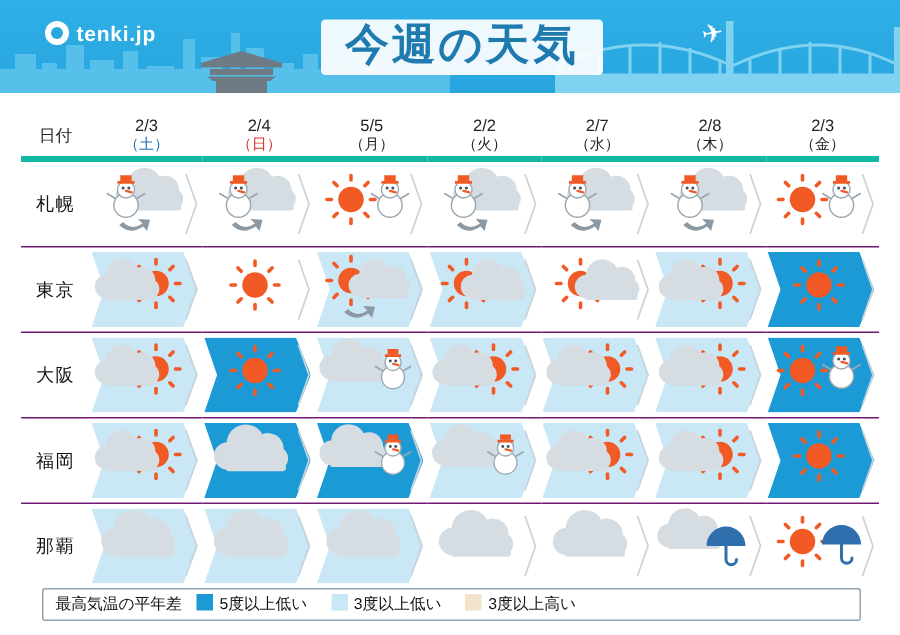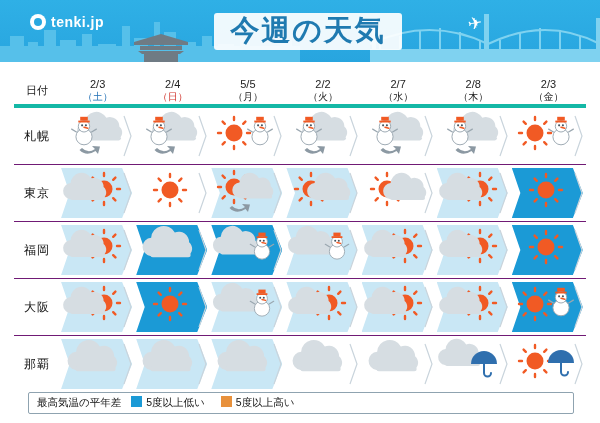--- a/index.html
+++ b/index.html
@@ -591,21 +591,21 @@
                 </div>
                 <div class="sep"><svg viewBox="0 0 10 44" width="10" height="44">
                     <path d="M1 2 L8 22 L1 42" stroke="#c9d4dc" stroke-width="1.2" fill="none"></path>
                   </svg></div>
               </div>
             </td>
       </tr>
 
       <tr class="city-row">
         <td>
-          <div class="city">福岡</div>
+          <div class="city">大阪</div>
         </td>
         <td>
               <div class="cell">
                 <div class="tile c-lblue"></div>
                 <div class="ico">
                   <svg viewBox="0 0 71 50" width="71" height="50">
                     <g transform="translate(44,24)">
                       <circle cx="0" cy="0" r="8.5" fill="#f15a24"></circle>
                       <g stroke="#f15a24" stroke-width="2.4" stroke-linecap="round">
                         <path d="M0 -13 L0 -16"></path>
@@ -627,34 +627,43 @@
                 <div class="sep"><svg viewBox="0 0 10 44" width="10" height="44">
                     <path d="M1 2 L8 22 L1 42" stroke="#c9d4dc" stroke-width="1.2" fill="none"></path>
                   </svg></div>
               </div>
             </td>
         <td>
               <div class="cell">
                 <div class="tile c-blue"></div>
                 <div class="ico">
                   <svg viewBox="0 0 71 50" width="71" height="50">
-                    <g transform="translate(35,26) scale(1.15)">
-                      <path fill="#d6dde2" d="M-17 7 a8 8 0 0 1 0.6 -15.9 a11 11 0 0 1 20.6 -4.6 a9 9 0 0 1 12.4 8.6 a7 7 0 0 1 -1.6 11.9 Z"></path>
-                      <rect x="-17" y="4" width="35" height="4" rx="2" fill="#d6dde2"></rect>
-                    </g>
-                  </svg>
-                </div>
-                <div class="sep"><svg viewBox="0 0 10 44" width="10" height="44">
-                    <path d="M1 2 L8 22 L1 42" stroke="#c9d4dc" stroke-width="1.2" fill="none"></path>
-                  </svg></div>
-              </div>
-            </td>
-        <td>
-              <div class="cell">
-                <div class="tile c-blue"></div>
+                    <g transform="translate(35,25)">
+                      <circle cx="0" cy="0" r="8.5" fill="#f15a24"></circle>
+                      <g stroke="#f15a24" stroke-width="2.4" stroke-linecap="round">
+                        <path d="M0 -13 L0 -16"></path>
+                        <path d="M0 13 L0 16"></path>
+                        <path d="M-13 0 L-16 0"></path>
+                        <path d="M13 0 L16 0"></path>
+                        <path d="M-9.2 -9.2 L-11.4 -11.4"></path>
+                        <path d="M9.2 -9.2 L11.4 -11.4"></path>
+                        <path d="M-9.2 9.2 L-11.4 11.4"></path>
+                        <path d="M9.2 9.2 L11.4 11.4"></path>
+                      </g>
+                    </g>
+                  </svg>
+                </div>
+                <div class="sep"><svg viewBox="0 0 10 44" width="10" height="44">
+                    <path d="M1 2 L8 22 L1 42" stroke="#c9d4dc" stroke-width="1.2" fill="none"></path>
+                  </svg></div>
+              </div>
+            </td>
+        <td>
+              <div class="cell">
+                <div class="tile c-lblue"></div>
                 <div class="ico">
                   <svg viewBox="0 0 71 50" width="71" height="50">
                     <g transform="translate(28,24) scale(1.05)">
                       <path fill="#d6dde2" d="M-17 7 a8 8 0 0 1 0.6 -15.9 a11 11 0 0 1 20.6 -4.6 a9 9 0 0 1 12.4 8.6 a7 7 0 0 1 -1.6 11.9 Z"></path>
                       <rect x="-17" y="4" width="35" height="4" rx="2" fill="#d6dde2"></rect>
                     </g>
                     <g transform="translate(52,25) scale(0.9)">
                       <circle cx="0" cy="5" r="8.5" fill="#ffffff" stroke="#9aa7b0" stroke-width="1"></circle>
                       <circle cx="0" cy="-6" r="6" fill="#ffffff" stroke="#9aa7b0" stroke-width="1"></circle>
                       <path d="M-6 -10 L6 -10 L6 -12 L-6 -12 Z" fill="#f15a24"></path>
@@ -670,20 +679,194 @@
                 <div class="sep"><svg viewBox="0 0 10 44" width="10" height="44">
                     <path d="M1 2 L8 22 L1 42" stroke="#c9d4dc" stroke-width="1.2" fill="none"></path>
                   </svg></div>
               </div>
             </td>
         <td>
               <div class="cell">
                 <div class="tile c-lblue"></div>
                 <div class="ico">
                   <svg viewBox="0 0 71 50" width="71" height="50">
+                    <g transform="translate(44,24)">
+                      <circle cx="0" cy="0" r="8.5" fill="#f15a24"></circle>
+                      <g stroke="#f15a24" stroke-width="2.4" stroke-linecap="round">
+                        <path d="M0 -13 L0 -16"></path>
+                        <path d="M0 13 L0 16"></path>
+                        <path d="M-13 0 L-16 0"></path>
+                        <path d="M13 0 L16 0"></path>
+                        <path d="M-9.2 -9.2 L-11.4 -11.4"></path>
+                        <path d="M9.2 -9.2 L11.4 -11.4"></path>
+                        <path d="M-9.2 9.2 L-11.4 11.4"></path>
+                        <path d="M9.2 9.2 L11.4 11.4"></path>
+                      </g>
+                    </g>
+                    <g transform="translate(27,27) scale(1)">
+                      <path fill="#d6dde2" d="M-17 7 a8 8 0 0 1 0.6 -15.9 a11 11 0 0 1 20.6 -4.6 a9 9 0 0 1 12.4 8.6 a7 7 0 0 1 -1.6 11.9 Z"></path>
+                      <rect x="-17" y="4" width="35" height="4" rx="2" fill="#d6dde2"></rect>
+                    </g>
+                  </svg>
+                </div>
+                <div class="sep"><svg viewBox="0 0 10 44" width="10" height="44">
+                    <path d="M1 2 L8 22 L1 42" stroke="#c9d4dc" stroke-width="1.2" fill="none"></path>
+                  </svg></div>
+              </div>
+            </td>
+        <td>
+              <div class="cell">
+                <div class="tile c-lblue"></div>
+                <div class="ico">
+                  <svg viewBox="0 0 71 50" width="71" height="50">
+                    <g transform="translate(44,24)">
+                      <circle cx="0" cy="0" r="8.5" fill="#f15a24"></circle>
+                      <g stroke="#f15a24" stroke-width="2.4" stroke-linecap="round">
+                        <path d="M0 -13 L0 -16"></path>
+                        <path d="M0 13 L0 16"></path>
+                        <path d="M-13 0 L-16 0"></path>
+                        <path d="M13 0 L16 0"></path>
+                        <path d="M-9.2 -9.2 L-11.4 -11.4"></path>
+                        <path d="M9.2 -9.2 L11.4 -11.4"></path>
+                        <path d="M-9.2 9.2 L-11.4 11.4"></path>
+                        <path d="M9.2 9.2 L11.4 11.4"></path>
+                      </g>
+                    </g>
+                    <g transform="translate(27,27) scale(1)">
+                      <path fill="#d6dde2" d="M-17 7 a8 8 0 0 1 0.6 -15.9 a11 11 0 0 1 20.6 -4.6 a9 9 0 0 1 12.4 8.6 a7 7 0 0 1 -1.6 11.9 Z"></path>
+                      <rect x="-17" y="4" width="35" height="4" rx="2" fill="#d6dde2"></rect>
+                    </g>
+                  </svg>
+                </div>
+                <div class="sep"><svg viewBox="0 0 10 44" width="10" height="44">
+                    <path d="M1 2 L8 22 L1 42" stroke="#c9d4dc" stroke-width="1.2" fill="none"></path>
+                  </svg></div>
+              </div>
+            </td>
+        <td>
+              <div class="cell">
+                <div class="tile c-lblue"></div>
+                <div class="ico">
+                  <svg viewBox="0 0 71 50" width="71" height="50">
+                    <g transform="translate(44,24)">
+                      <circle cx="0" cy="0" r="8.5" fill="#f15a24"></circle>
+                      <g stroke="#f15a24" stroke-width="2.4" stroke-linecap="round">
+                        <path d="M0 -13 L0 -16"></path>
+                        <path d="M0 13 L0 16"></path>
+                        <path d="M-13 0 L-16 0"></path>
+                        <path d="M13 0 L16 0"></path>
+                        <path d="M-9.2 -9.2 L-11.4 -11.4"></path>
+                        <path d="M9.2 -9.2 L11.4 -11.4"></path>
+                        <path d="M-9.2 9.2 L-11.4 11.4"></path>
+                        <path d="M9.2 9.2 L11.4 11.4"></path>
+                      </g>
+                    </g>
+                    <g transform="translate(27,27) scale(1)">
+                      <path fill="#d6dde2" d="M-17 7 a8 8 0 0 1 0.6 -15.9 a11 11 0 0 1 20.6 -4.6 a9 9 0 0 1 12.4 8.6 a7 7 0 0 1 -1.6 11.9 Z"></path>
+                      <rect x="-17" y="4" width="35" height="4" rx="2" fill="#d6dde2"></rect>
+                    </g>
+                  </svg>
+                </div>
+                <div class="sep"><svg viewBox="0 0 10 44" width="10" height="44">
+                    <path d="M1 2 L8 22 L1 42" stroke="#c9d4dc" stroke-width="1.2" fill="none"></path>
+                  </svg></div>
+              </div>
+            </td>
+        <td>
+              <div class="cell">
+                <div class="tile c-blue"></div>
+                <div class="ico">
+                  <svg viewBox="0 0 71 50" width="71" height="50">
+                    <g transform="translate(24,25)">
+                      <circle cx="0" cy="0" r="8.5" fill="#f15a24"></circle>
+                      <g stroke="#f15a24" stroke-width="2.4" stroke-linecap="round">
+                        <path d="M0 -13 L0 -16"></path>
+                        <path d="M0 13 L0 16"></path>
+                        <path d="M-13 0 L-16 0"></path>
+                        <path d="M13 0 L16 0"></path>
+                        <path d="M-9.2 -9.2 L-11.4 -11.4"></path>
+                        <path d="M9.2 -9.2 L11.4 -11.4"></path>
+                        <path d="M-9.2 9.2 L-11.4 11.4"></path>
+                        <path d="M9.2 9.2 L11.4 11.4"></path>
+                      </g>
+                    </g>
+                    <g transform="translate(50,24) scale(0.95)">
+                      <circle cx="0" cy="5" r="8.5" fill="#ffffff" stroke="#9aa7b0" stroke-width="1"></circle>
+                      <circle cx="0" cy="-6" r="6" fill="#ffffff" stroke="#9aa7b0" stroke-width="1"></circle>
+                      <path d="M-6 -10 L6 -10 L6 -12 L-6 -12 Z" fill="#f15a24"></path>
+                      <path d="M-4 -12 L4 -12 L4 -16 L-4 -16 Z" fill="#f15a24"></path>
+                      <circle cx="-2" cy="-7" r="1.1" fill="#44525c"></circle>
+                      <circle cx="2" cy="-7" r="1.1" fill="#44525c"></circle>
+                      <path d="M0 -5 L4 -4" stroke="#f15a24" stroke-width="1.6" stroke-linecap="round"></path>
+                      <path d="M-8 0 L-13 -3" stroke="#9aa7b0" stroke-width="1.3" stroke-linecap="round"></path>
+                      <path d="M8 0 L13 -3" stroke="#9aa7b0" stroke-width="1.3" stroke-linecap="round"></path>
+                    </g>
+                  </svg>
+                </div>
+                <div class="sep"><svg viewBox="0 0 10 44" width="10" height="44">
+                    <path d="M1 2 L8 22 L1 42" stroke="#c9d4dc" stroke-width="1.2" fill="none"></path>
+                  </svg></div>
+              </div>
+            </td>
+      </tr>
+
+      <tr class="city-row">
+        <td>
+          <div class="city">福岡</div>
+        </td>
+        <td>
+              <div class="cell">
+                <div class="tile c-lblue"></div>
+                <div class="ico">
+                  <svg viewBox="0 0 71 50" width="71" height="50">
+                    <g transform="translate(44,24)">
+                      <circle cx="0" cy="0" r="8.5" fill="#f15a24"></circle>
+                      <g stroke="#f15a24" stroke-width="2.4" stroke-linecap="round">
+                        <path d="M0 -13 L0 -16"></path>
+                        <path d="M0 13 L0 16"></path>
+                        <path d="M-13 0 L-16 0"></path>
+                        <path d="M13 0 L16 0"></path>
+                        <path d="M-9.2 -9.2 L-11.4 -11.4"></path>
+                        <path d="M9.2 -9.2 L11.4 -11.4"></path>
+                        <path d="M-9.2 9.2 L-11.4 11.4"></path>
+                        <path d="M9.2 9.2 L11.4 11.4"></path>
+                      </g>
+                    </g>
+                    <g transform="translate(27,27) scale(1)">
+                      <path fill="#d6dde2" d="M-17 7 a8 8 0 0 1 0.6 -15.9 a11 11 0 0 1 20.6 -4.6 a9 9 0 0 1 12.4 8.6 a7 7 0 0 1 -1.6 11.9 Z"></path>
+                      <rect x="-17" y="4" width="35" height="4" rx="2" fill="#d6dde2"></rect>
+                    </g>
+                  </svg>
+                </div>
+                <div class="sep"><svg viewBox="0 0 10 44" width="10" height="44">
+                    <path d="M1 2 L8 22 L1 42" stroke="#c9d4dc" stroke-width="1.2" fill="none"></path>
+                  </svg></div>
+              </div>
+            </td>
+        <td>
+              <div class="cell">
+                <div class="tile c-blue"></div>
+                <div class="ico">
+                  <svg viewBox="0 0 71 50" width="71" height="50">
+                    <g transform="translate(35,26) scale(1.15)">
+                      <path fill="#d6dde2" d="M-17 7 a8 8 0 0 1 0.6 -15.9 a11 11 0 0 1 20.6 -4.6 a9 9 0 0 1 12.4 8.6 a7 7 0 0 1 -1.6 11.9 Z"></path>
+                      <rect x="-17" y="4" width="35" height="4" rx="2" fill="#d6dde2"></rect>
+                    </g>
+                  </svg>
+                </div>
+                <div class="sep"><svg viewBox="0 0 10 44" width="10" height="44">
+                    <path d="M1 2 L8 22 L1 42" stroke="#c9d4dc" stroke-width="1.2" fill="none"></path>
+                  </svg></div>
+              </div>
+            </td>
+        <td>
+              <div class="cell">
+                <div class="tile c-blue"></div>
+                <div class="ico">
+                  <svg viewBox="0 0 71 50" width="71" height="50">
                     <g transform="translate(28,24) scale(1.05)">
                       <path fill="#d6dde2" d="M-17 7 a8 8 0 0 1 0.6 -15.9 a11 11 0 0 1 20.6 -4.6 a9 9 0 0 1 12.4 8.6 a7 7 0 0 1 -1.6 11.9 Z"></path>
                       <rect x="-17" y="4" width="35" height="4" rx="2" fill="#d6dde2"></rect>
                     </g>
                     <g transform="translate(52,25) scale(0.9)">
                       <circle cx="0" cy="5" r="8.5" fill="#ffffff" stroke="#9aa7b0" stroke-width="1"></circle>
                       <circle cx="0" cy="-6" r="6" fill="#ffffff" stroke="#9aa7b0" stroke-width="1"></circle>
                       <path d="M-6 -10 L6 -10 L6 -12 L-6 -12 Z" fill="#f15a24"></path>
                       <path d="M-4 -12 L4 -12 L4 -16 L-4 -16 Z" fill="#f15a24"></path>
                       <circle cx="-2" cy="-7" r="1.1" fill="#44525c"></circle>
@@ -697,163 +880,20 @@
                 <div class="sep"><svg viewBox="0 0 10 44" width="10" height="44">
                     <path d="M1 2 L8 22 L1 42" stroke="#c9d4dc" stroke-width="1.2" fill="none"></path>
                   </svg></div>
               </div>
             </td>
         <td>
               <div class="cell">
                 <div class="tile c-lblue"></div>
                 <div class="ico">
                   <svg viewBox="0 0 71 50" width="71" height="50">
-                    <g transform="translate(44,24)">
-                      <circle cx="0" cy="0" r="8.5" fill="#f15a24"></circle>
-                      <g stroke="#f15a24" stroke-width="2.4" stroke-linecap="round">
-                        <path d="M0 -13 L0 -16"></path>
-                        <path d="M0 13 L0 16"></path>
-                        <path d="M-13 0 L-16 0"></path>
-                        <path d="M13 0 L16 0"></path>
-                        <path d="M-9.2 -9.2 L-11.4 -11.4"></path>
-                        <path d="M9.2 -9.2 L11.4 -11.4"></path>
-                        <path d="M-9.2 9.2 L-11.4 11.4"></path>
-                        <path d="M9.2 9.2 L11.4 11.4"></path>
-                      </g>
-                    </g>
-                    <g transform="translate(27,27) scale(1)">
-                      <path fill="#d6dde2" d="M-17 7 a8 8 0 0 1 0.6 -15.9 a11 11 0 0 1 20.6 -4.6 a9 9 0 0 1 12.4 8.6 a7 7 0 0 1 -1.6 11.9 Z"></path>
-                      <rect x="-17" y="4" width="35" height="4" rx="2" fill="#d6dde2"></rect>
-                    </g>
-                  </svg>
-                </div>
-                <div class="sep"><svg viewBox="0 0 10 44" width="10" height="44">
-                    <path d="M1 2 L8 22 L1 42" stroke="#c9d4dc" stroke-width="1.2" fill="none"></path>
-                  </svg></div>
-              </div>
-            </td>
-        <td>
-              <div class="cell">
-                <div class="tile c-lblue"></div>
-                <div class="ico">
-                  <svg viewBox="0 0 71 50" width="71" height="50">
-                    <g transform="translate(44,24)">
-                      <circle cx="0" cy="0" r="8.5" fill="#f15a24"></circle>
-                      <g stroke="#f15a24" stroke-width="2.4" stroke-linecap="round">
-                        <path d="M0 -13 L0 -16"></path>
-                        <path d="M0 13 L0 16"></path>
-                        <path d="M-13 0 L-16 0"></path>
-                        <path d="M13 0 L16 0"></path>
-                        <path d="M-9.2 -9.2 L-11.4 -11.4"></path>
-                        <path d="M9.2 -9.2 L11.4 -11.4"></path>
-                        <path d="M-9.2 9.2 L-11.4 11.4"></path>
-                        <path d="M9.2 9.2 L11.4 11.4"></path>
-                      </g>
-                    </g>
-                    <g transform="translate(27,27) scale(1)">
-                      <path fill="#d6dde2" d="M-17 7 a8 8 0 0 1 0.6 -15.9 a11 11 0 0 1 20.6 -4.6 a9 9 0 0 1 12.4 8.6 a7 7 0 0 1 -1.6 11.9 Z"></path>
-                      <rect x="-17" y="4" width="35" height="4" rx="2" fill="#d6dde2"></rect>
-                    </g>
-                  </svg>
-                </div>
-                <div class="sep"><svg viewBox="0 0 10 44" width="10" height="44">
-                    <path d="M1 2 L8 22 L1 42" stroke="#c9d4dc" stroke-width="1.2" fill="none"></path>
-                  </svg></div>
-              </div>
-            </td>
-        <td>
-              <div class="cell">
-                <div class="tile c-blue"></div>
-                <div class="ico">
-                  <svg viewBox="0 0 71 50" width="71" height="50">
-                    <g transform="translate(35,25)">
-                      <circle cx="0" cy="0" r="8.5" fill="#f15a24"></circle>
-                      <g stroke="#f15a24" stroke-width="2.4" stroke-linecap="round">
-                        <path d="M0 -13 L0 -16"></path>
-                        <path d="M0 13 L0 16"></path>
-                        <path d="M-13 0 L-16 0"></path>
-                        <path d="M13 0 L16 0"></path>
-                        <path d="M-9.2 -9.2 L-11.4 -11.4"></path>
-                        <path d="M9.2 -9.2 L11.4 -11.4"></path>
-                        <path d="M-9.2 9.2 L-11.4 11.4"></path>
-                        <path d="M9.2 9.2 L11.4 11.4"></path>
-                      </g>
-                    </g>
-                  </svg>
-                </div>
-                <div class="sep"><svg viewBox="0 0 10 44" width="10" height="44">
-                    <path d="M1 2 L8 22 L1 42" stroke="#c9d4dc" stroke-width="1.2" fill="none"></path>
-                  </svg></div>
-              </div>
-            </td>
-      </tr>
-
-      <tr class="city-row">
-        <td>
-          <div class="city">大阪</div>
-        </td>
-        <td>
-              <div class="cell">
-                <div class="tile c-lblue"></div>
-                <div class="ico">
-                  <svg viewBox="0 0 71 50" width="71" height="50">
-                    <g transform="translate(44,24)">
-                      <circle cx="0" cy="0" r="8.5" fill="#f15a24"></circle>
-                      <g stroke="#f15a24" stroke-width="2.4" stroke-linecap="round">
-                        <path d="M0 -13 L0 -16"></path>
-                        <path d="M0 13 L0 16"></path>
-                        <path d="M-13 0 L-16 0"></path>
-                        <path d="M13 0 L16 0"></path>
-                        <path d="M-9.2 -9.2 L-11.4 -11.4"></path>
-                        <path d="M9.2 -9.2 L11.4 -11.4"></path>
-                        <path d="M-9.2 9.2 L-11.4 11.4"></path>
-                        <path d="M9.2 9.2 L11.4 11.4"></path>
-                      </g>
-                    </g>
-                    <g transform="translate(27,27) scale(1)">
-                      <path fill="#d6dde2" d="M-17 7 a8 8 0 0 1 0.6 -15.9 a11 11 0 0 1 20.6 -4.6 a9 9 0 0 1 12.4 8.6 a7 7 0 0 1 -1.6 11.9 Z"></path>
-                      <rect x="-17" y="4" width="35" height="4" rx="2" fill="#d6dde2"></rect>
-                    </g>
-                  </svg>
-                </div>
-                <div class="sep"><svg viewBox="0 0 10 44" width="10" height="44">
-                    <path d="M1 2 L8 22 L1 42" stroke="#c9d4dc" stroke-width="1.2" fill="none"></path>
-                  </svg></div>
-              </div>
-            </td>
-        <td>
-              <div class="cell">
-                <div class="tile c-blue"></div>
-                <div class="ico">
-                  <svg viewBox="0 0 71 50" width="71" height="50">
-                    <g transform="translate(35,25)">
-                      <circle cx="0" cy="0" r="8.5" fill="#f15a24"></circle>
-                      <g stroke="#f15a24" stroke-width="2.4" stroke-linecap="round">
-                        <path d="M0 -13 L0 -16"></path>
-                        <path d="M0 13 L0 16"></path>
-                        <path d="M-13 0 L-16 0"></path>
-                        <path d="M13 0 L16 0"></path>
-                        <path d="M-9.2 -9.2 L-11.4 -11.4"></path>
-                        <path d="M9.2 -9.2 L11.4 -11.4"></path>
-                        <path d="M-9.2 9.2 L-11.4 11.4"></path>
-                        <path d="M9.2 9.2 L11.4 11.4"></path>
-                      </g>
-                    </g>
-                  </svg>
-                </div>
-                <div class="sep"><svg viewBox="0 0 10 44" width="10" height="44">
-                    <path d="M1 2 L8 22 L1 42" stroke="#c9d4dc" stroke-width="1.2" fill="none"></path>
-                  </svg></div>
-              </div>
-            </td>
-        <td>
-              <div class="cell">
-                <div class="tile c-lblue"></div>
-                <div class="ico">
-                  <svg viewBox="0 0 71 50" width="71" height="50">
                     <g transform="translate(28,24) scale(1.05)">
                       <path fill="#d6dde2" d="M-17 7 a8 8 0 0 1 0.6 -15.9 a11 11 0 0 1 20.6 -4.6 a9 9 0 0 1 12.4 8.6 a7 7 0 0 1 -1.6 11.9 Z"></path>
                       <rect x="-17" y="4" width="35" height="4" rx="2" fill="#d6dde2"></rect>
                     </g>
                     <g transform="translate(52,25) scale(0.9)">
                       <circle cx="0" cy="5" r="8.5" fill="#ffffff" stroke="#9aa7b0" stroke-width="1"></circle>
                       <circle cx="0" cy="-6" r="6" fill="#ffffff" stroke="#9aa7b0" stroke-width="1"></circle>
                       <path d="M-6 -10 L6 -10 L6 -12 L-6 -12 Z" fill="#f15a24"></path>
                       <path d="M-4 -12 L4 -12 L4 -16 L-4 -16 Z" fill="#f15a24"></path>
                       <circle cx="-2" cy="-7" r="1.1" fill="#44525c"></circle>
@@ -922,75 +962,35 @@
                     </g>
                   </svg>
                 </div>
                 <div class="sep"><svg viewBox="0 0 10 44" width="10" height="44">
                     <path d="M1 2 L8 22 L1 42" stroke="#c9d4dc" stroke-width="1.2" fill="none"></path>
                   </svg></div>
               </div>
             </td>
         <td>
               <div class="cell">
-                <div class="tile c-lblue"></div>
-                <div class="ico">
-                  <svg viewBox="0 0 71 50" width="71" height="50">
-                    <g transform="translate(44,24)">
-                      <circle cx="0" cy="0" r="8.5" fill="#f15a24"></circle>
-                      <g stroke="#f15a24" stroke-width="2.4" stroke-linecap="round">
-                        <path d="M0 -13 L0 -16"></path>
-                        <path d="M0 13 L0 16"></path>
-                        <path d="M-13 0 L-16 0"></path>
-                        <path d="M13 0 L16 0"></path>
-                        <path d="M-9.2 -9.2 L-11.4 -11.4"></path>
-                        <path d="M9.2 -9.2 L11.4 -11.4"></path>
-                        <path d="M-9.2 9.2 L-11.4 11.4"></path>
-                        <path d="M9.2 9.2 L11.4 11.4"></path>
-                      </g>
-                    </g>
-                    <g transform="translate(27,27) scale(1)">
-                      <path fill="#d6dde2" d="M-17 7 a8 8 0 0 1 0.6 -15.9 a11 11 0 0 1 20.6 -4.6 a9 9 0 0 1 12.4 8.6 a7 7 0 0 1 -1.6 11.9 Z"></path>
-                      <rect x="-17" y="4" width="35" height="4" rx="2" fill="#d6dde2"></rect>
-                    </g>
-                  </svg>
-                </div>
-                <div class="sep"><svg viewBox="0 0 10 44" width="10" height="44">
-                    <path d="M1 2 L8 22 L1 42" stroke="#c9d4dc" stroke-width="1.2" fill="none"></path>
-                  </svg></div>
-              </div>
-            </td>
-        <td>
-              <div class="cell">
                 <div class="tile c-blue"></div>
                 <div class="ico">
                   <svg viewBox="0 0 71 50" width="71" height="50">
-                    <g transform="translate(24,25)">
-                      <circle cx="0" cy="0" r="8.5" fill="#f15a24"></circle>
-                      <g stroke="#f15a24" stroke-width="2.4" stroke-linecap="round">
-                        <path d="M0 -13 L0 -16"></path>
-                        <path d="M0 13 L0 16"></path>
-                        <path d="M-13 0 L-16 0"></path>
-                        <path d="M13 0 L16 0"></path>
-                        <path d="M-9.2 -9.2 L-11.4 -11.4"></path>
-                        <path d="M9.2 -9.2 L11.4 -11.4"></path>
-                        <path d="M-9.2 9.2 L-11.4 11.4"></path>
-                        <path d="M9.2 9.2 L11.4 11.4"></path>
-                      </g>
-                    </g>
-                    <g transform="translate(50,24) scale(0.95)">
-                      <circle cx="0" cy="5" r="8.5" fill="#ffffff" stroke="#9aa7b0" stroke-width="1"></circle>
-                      <circle cx="0" cy="-6" r="6" fill="#ffffff" stroke="#9aa7b0" stroke-width="1"></circle>
-                      <path d="M-6 -10 L6 -10 L6 -12 L-6 -12 Z" fill="#f15a24"></path>
-                      <path d="M-4 -12 L4 -12 L4 -16 L-4 -16 Z" fill="#f15a24"></path>
-                      <circle cx="-2" cy="-7" r="1.1" fill="#44525c"></circle>
-                      <circle cx="2" cy="-7" r="1.1" fill="#44525c"></circle>
-                      <path d="M0 -5 L4 -4" stroke="#f15a24" stroke-width="1.6" stroke-linecap="round"></path>
-                      <path d="M-8 0 L-13 -3" stroke="#9aa7b0" stroke-width="1.3" stroke-linecap="round"></path>
-                      <path d="M8 0 L13 -3" stroke="#9aa7b0" stroke-width="1.3" stroke-linecap="round"></path>
+                    <g transform="translate(35,25)">
+                      <circle cx="0" cy="0" r="8.5" fill="#f15a24"></circle>
+                      <g stroke="#f15a24" stroke-width="2.4" stroke-linecap="round">
+                        <path d="M0 -13 L0 -16"></path>
+                        <path d="M0 13 L0 16"></path>
+                        <path d="M-13 0 L-16 0"></path>
+                        <path d="M13 0 L16 0"></path>
+                        <path d="M-9.2 -9.2 L-11.4 -11.4"></path>
+                        <path d="M9.2 -9.2 L11.4 -11.4"></path>
+                        <path d="M-9.2 9.2 L-11.4 11.4"></path>
+                        <path d="M9.2 9.2 L11.4 11.4"></path>
+                      </g>
                     </g>
                   </svg>
                 </div>
                 <div class="sep"><svg viewBox="0 0 10 44" width="10" height="44">
                     <path d="M1 2 L8 22 L1 42" stroke="#c9d4dc" stroke-width="1.2" fill="none"></path>
                   </svg></div>
               </div>
             </td>
       </tr>
 
@@ -1132,18 +1132,22 @@
       </table>
   </div>
 
   <div class="legend">
     <div class="legend-title">最高気温の平年差</div>
     <div class="legend-item">
       <span class="swatch" style="background: rgb(27, 154, 214);"></span>
       <span>5度以上低い</span>
     </div>
     <div class="legend-item">
-      <span class="swatch" style="background: rgb(232, 145, 60);"></span>
-      <span>5度以上高い</span>
+      <span class="swatch" style="background: rgb(201, 231, 245);"></span>
+      <span>3度以上低い</span>
+    </div>
+    <div class="legend-item">
+      <span class="swatch" style="background: rgb(242, 227, 205);"></span>
+      <span>3度以上高い</span>
     </div>
   </div>
 
 </div>
 
 </body></html>

